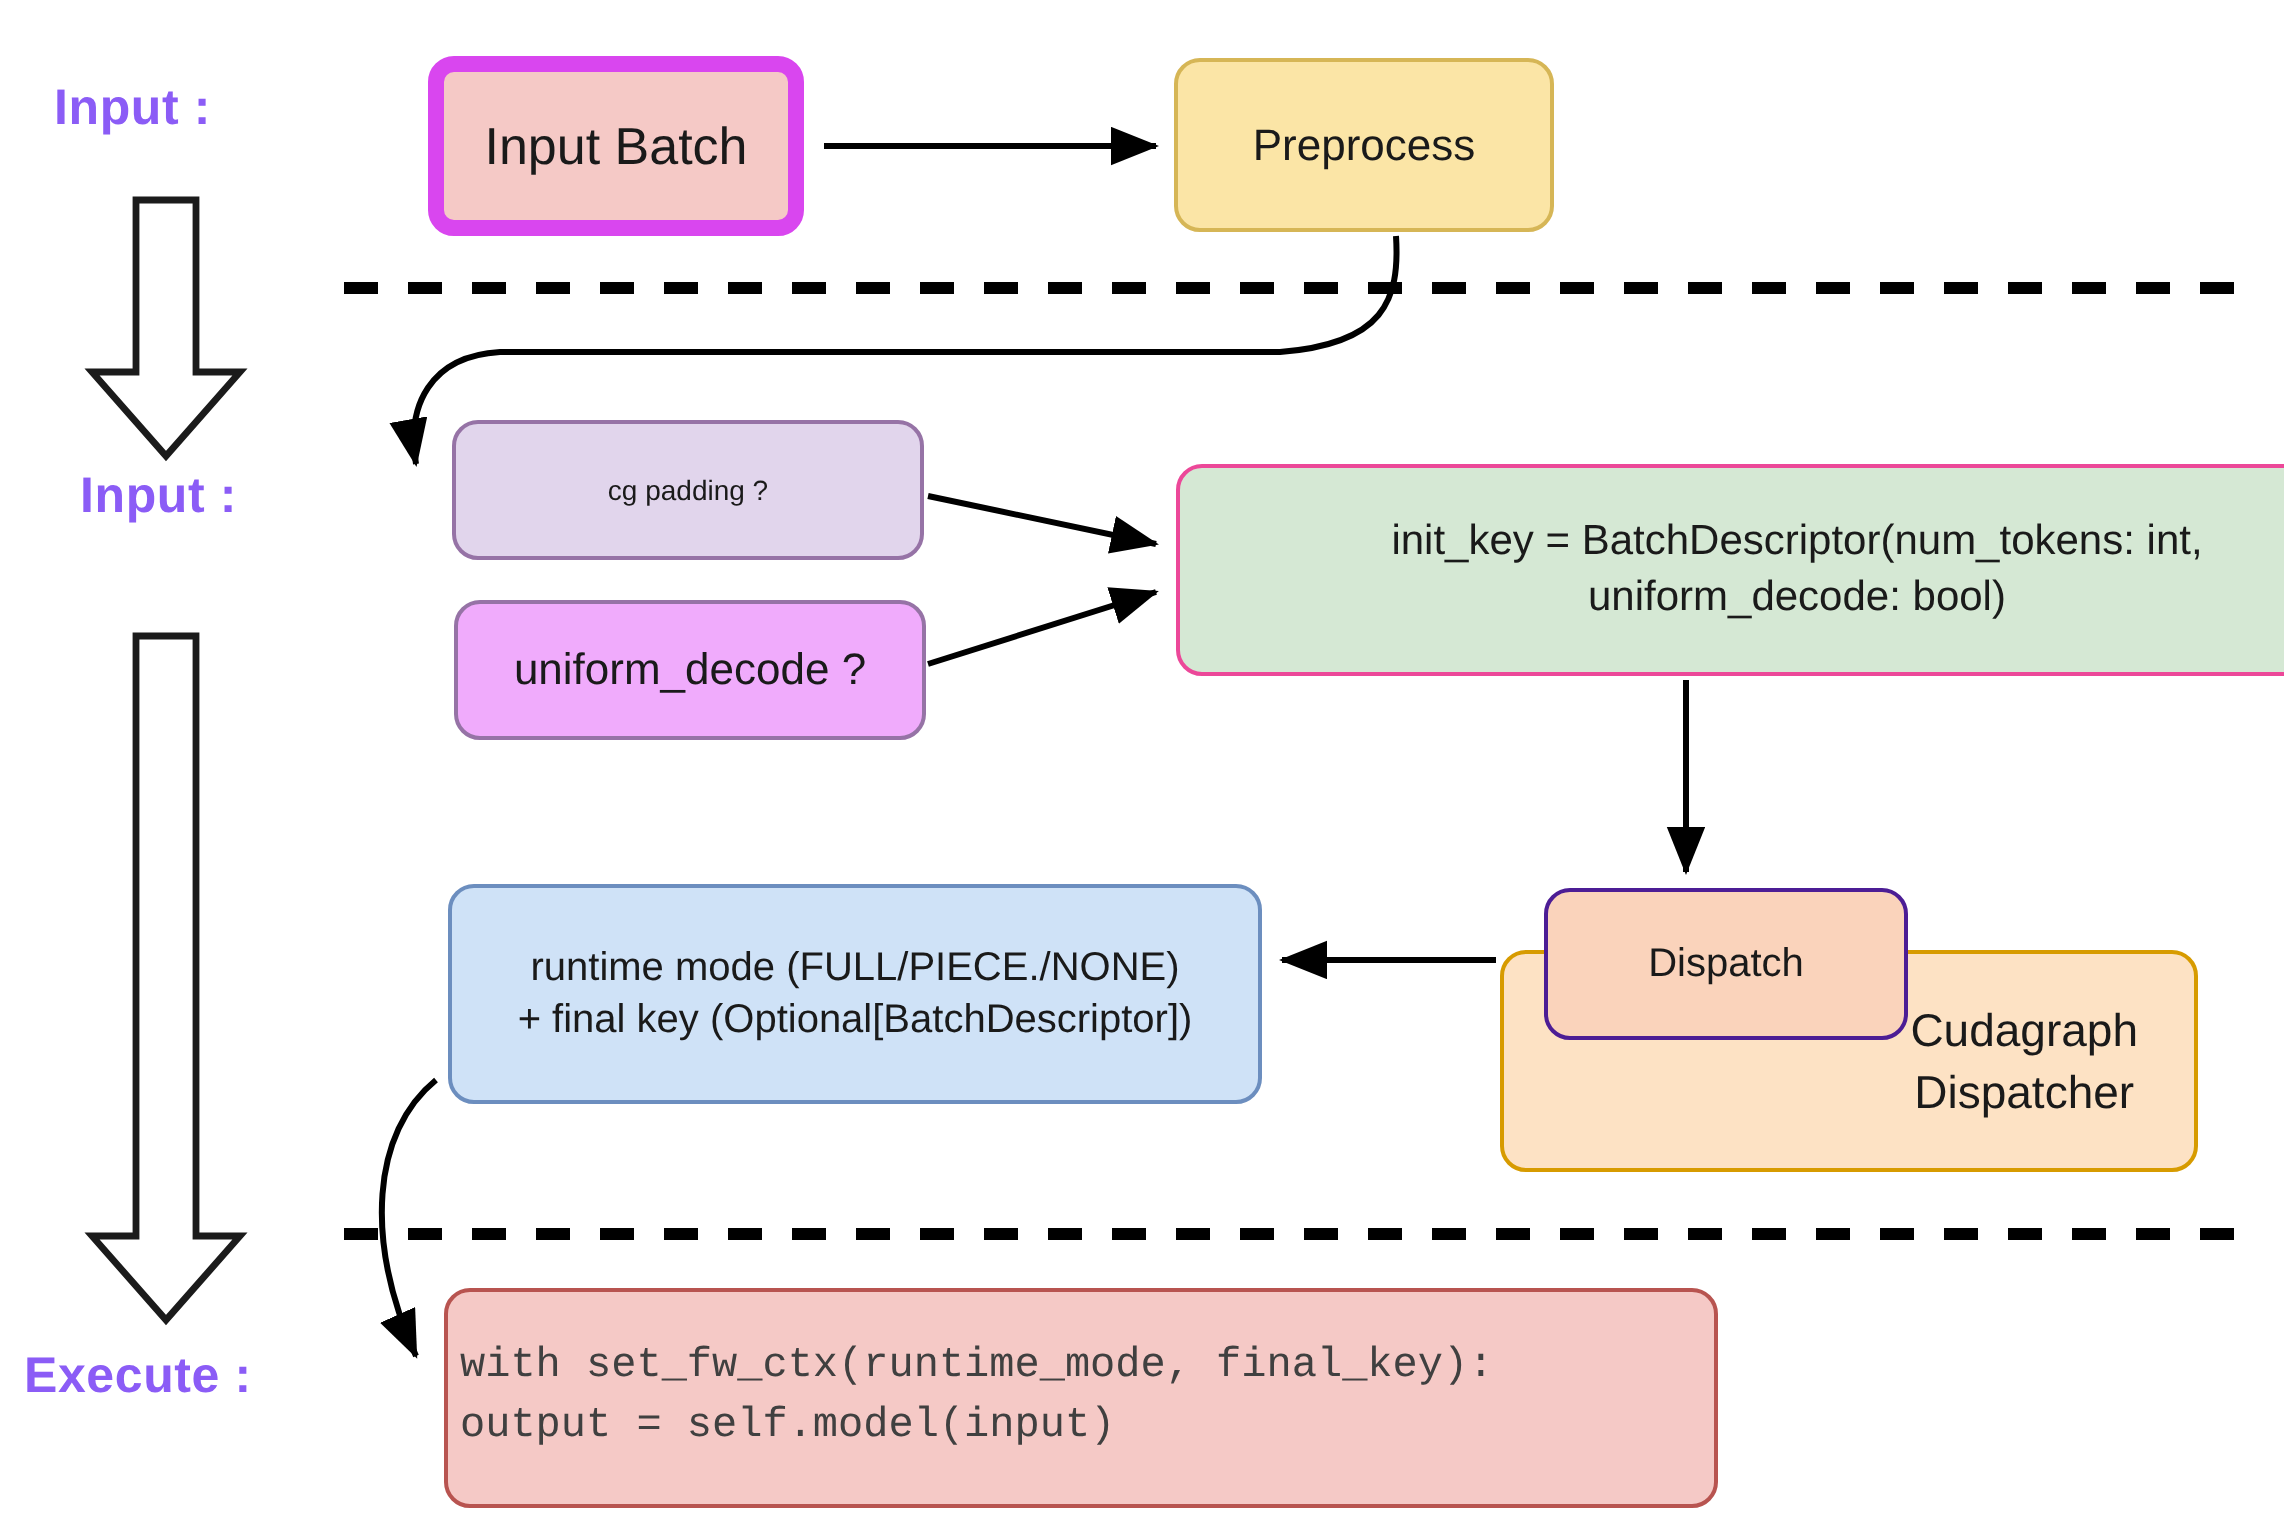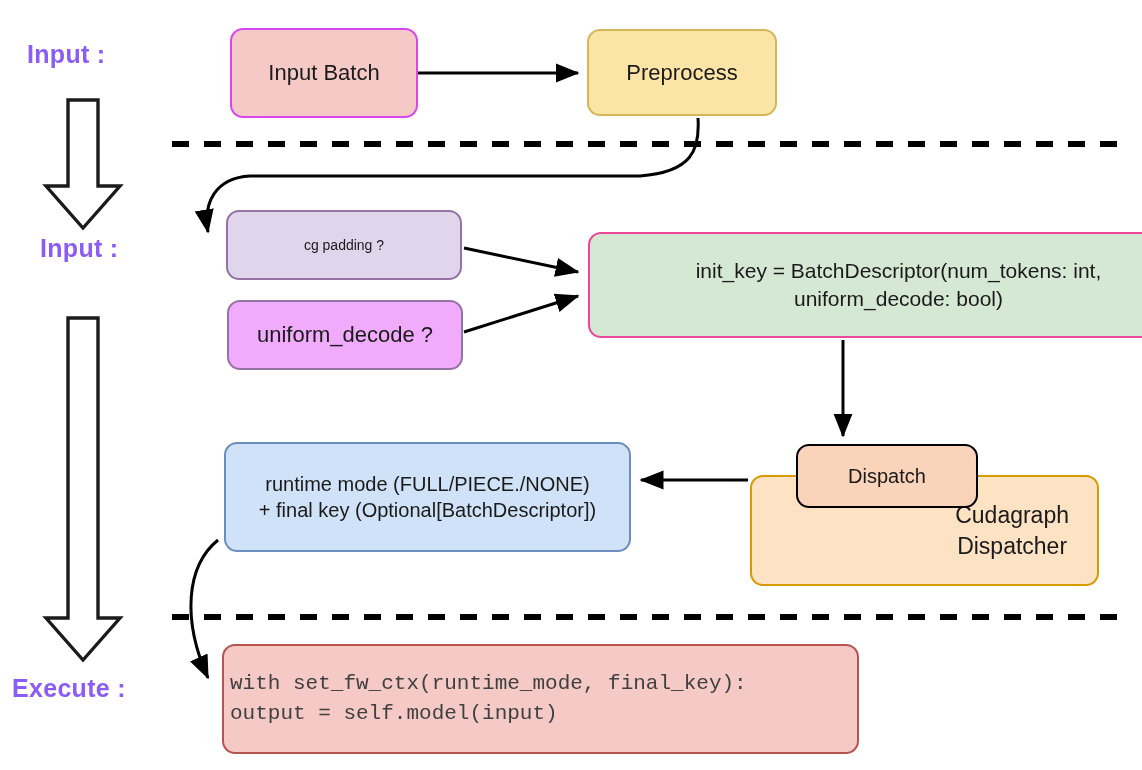--- a/index.html
+++ b/index.html
@@ -45,22 +45,22 @@
     font-family: "Liberation Sans", sans-serif;
     color: #1a1a1a;
     line-height: 1.32;
   }
   .node-text {
     display: block;
     padding: 0 10px;
     white-space: pre-line;
   }
   #node-input-batch {
-    left: 230px; top: 28px; width: 188px; height: 90px;
-    background: #f5c9c6; border: 2px solid #d946ef; font-size: 22px;
+    left: 214px; top: 28px; width: 188px; height: 90px;
+    background: #f5c9c6; border: 8px solid #d946ef; font-size: 26px;
   }
   #node-preprocess {
     left: 587px; top: 29px; width: 190px; height: 87px;
     background: #fbe5a6; border: 2px solid #d6b656; font-size: 22px;
   }
   #node-cg-padding {
     left: 226px; top: 210px; width: 236px; height: 70px;
     background: #e1d5ec; border: 2px solid #9673a6; font-size: 14px;
   }
   #node-uniform-decode {
@@ -78,22 +78,22 @@
   #node-cudagraph-dispatcher {
     left: 750px; top: 443px; width: 349px; height: 111px;
     background: #fde2c4; border: 2px solid #d79b00;
     font-size: 23px;
     align-items: center;
     justify-content: flex-end;
     padding-right: 18px;
     margin-top: 32px;
   }
   #node-dispatch {
-    left: 796px; top: 444px; width: 182px; height: 64px;
-    background: #fad3bb; border: 2px solid #000000; font-size: 20px;
+    left: 772px; top: 444px; width: 182px; height: 76px;
+    background: #fad3bb; border: 2px solid #4c1d95; font-size: 20px;
   }
   #node-code {
     left: 222px; top: 644px; width: 637px; height: 110px;
     background: #f5c9c6; border: 2px solid #b85450;
     font-family: "Liberation Mono", monospace;
     font-size: 21px;
     justify-content: flex-start;
     align-items: center;
     color: #404040;
   }

